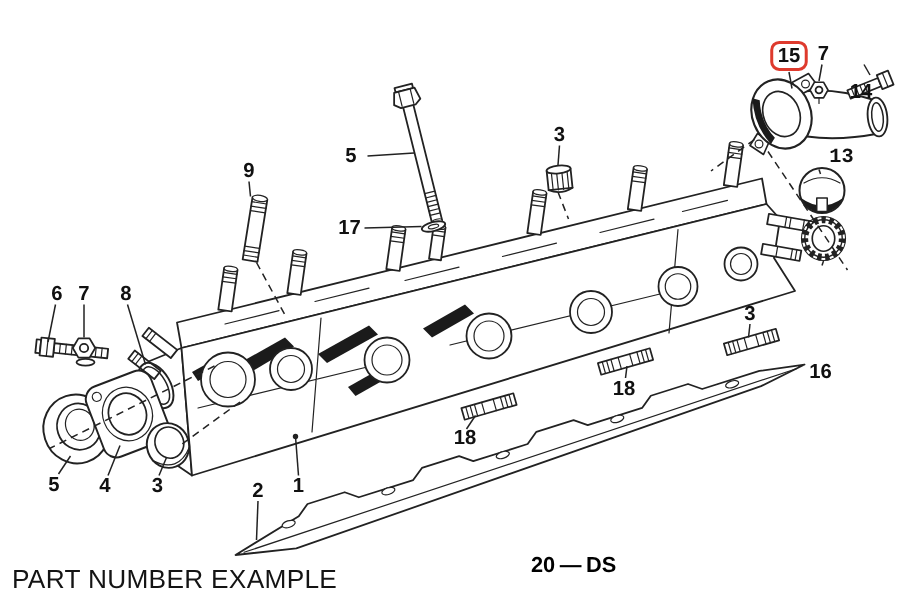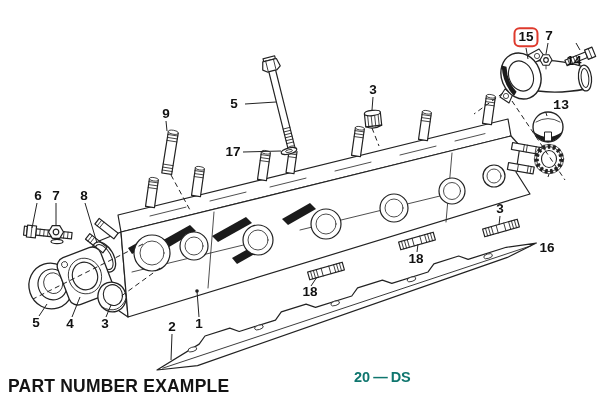--- a/index.html
+++ b/index.html
@@ -6,22 +6,22 @@
   html,body { width:600px; height:400px; background:#fff; font-family:"Liberation Sans",sans-serif; overflow:hidden; }
   .stage { position:relative; width:600px; height:400px; background:#fff; }
   svg.drawing { position:absolute; left:0; top:0; }
   .ln  { fill:none; stroke:#222; stroke-width:1.2; stroke-linecap:round; stroke-linejoin:round; }
   .lnf { fill:#fff; stroke:#222; stroke-width:1.2; stroke-linejoin:round; }
   .thin{ stroke-width:0.8; }
   .ink { fill:#1b1b1b; stroke:none; }
   #labels-layer { position:absolute; left:0; top:0; width:600px; height:400px; }
   .part-label { position:absolute; transform:translate(-50%,-50%); font-weight:bold; font-size:13.5px; line-height:1; color:#111; cursor:pointer; white-space:nowrap; }
   .part-label.highlighted { border:2px solid var(--hl-color,#de3a2d); border-radius:6px; padding:1px 3px; background:#fff; }
-  .caption { position:absolute; left:8px; top:376px; font-size:17.5px; letter-spacing:.2px; color:#141414;font-weight:bold; }
-  .series  { position:absolute; left:354px; top:369px; font-size:14.5px; font-weight:bold; color:#0f766e; display:flex; gap:3px; align-items:flex-end; }
+  .caption { position:absolute; left:8px; top:376px; font-size:17.5px; letter-spacing:.2px; color:#141414; }
+  .series  { position:absolute; left:354px; top:369px; font-size:14.5px; font-weight:bold; color:#000000; display:flex; gap:3px; align-items:flex-end; }
 </style>
 </head>
 <body>
 
 <div class="stage">
 
   <svg class="drawing" width="600" height="400" viewBox="0 0 600 400">
     <defs>
       <pattern id="hatch" width="6" height="6" patternUnits="userSpaceOnUse" patternTransform="rotate(45)">
         <line x1="0" y1="0" x2="0" y2="6" stroke="#8a8a8a" stroke-width="1"></line>

